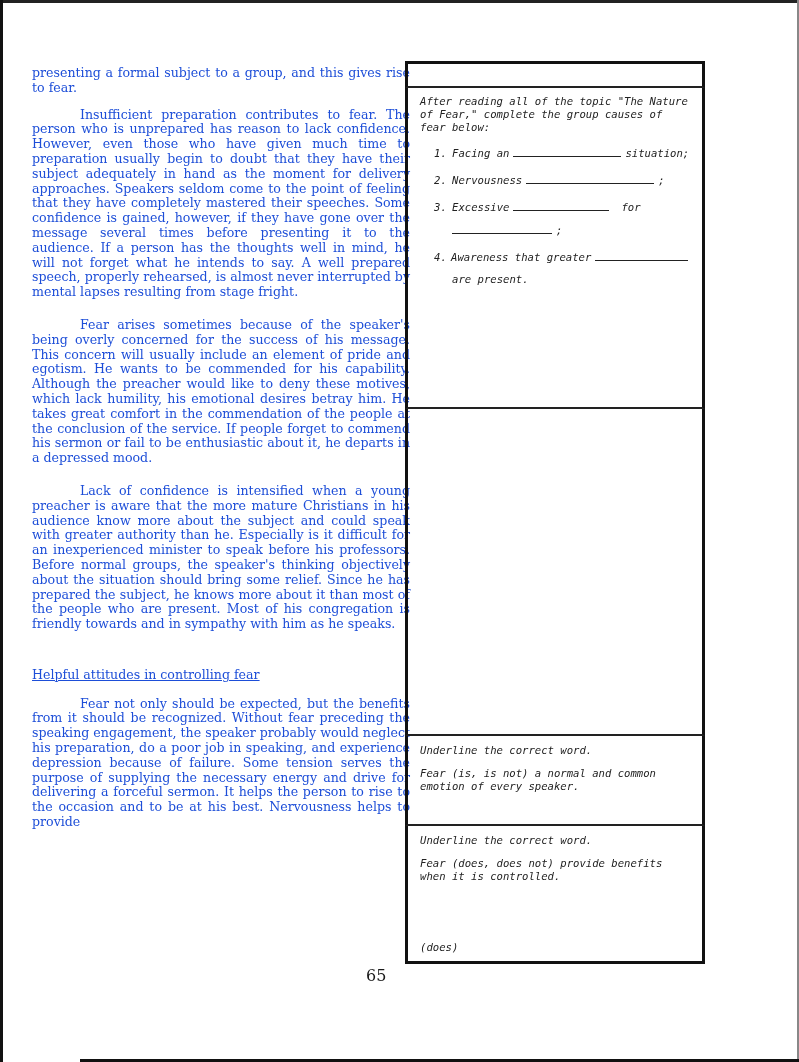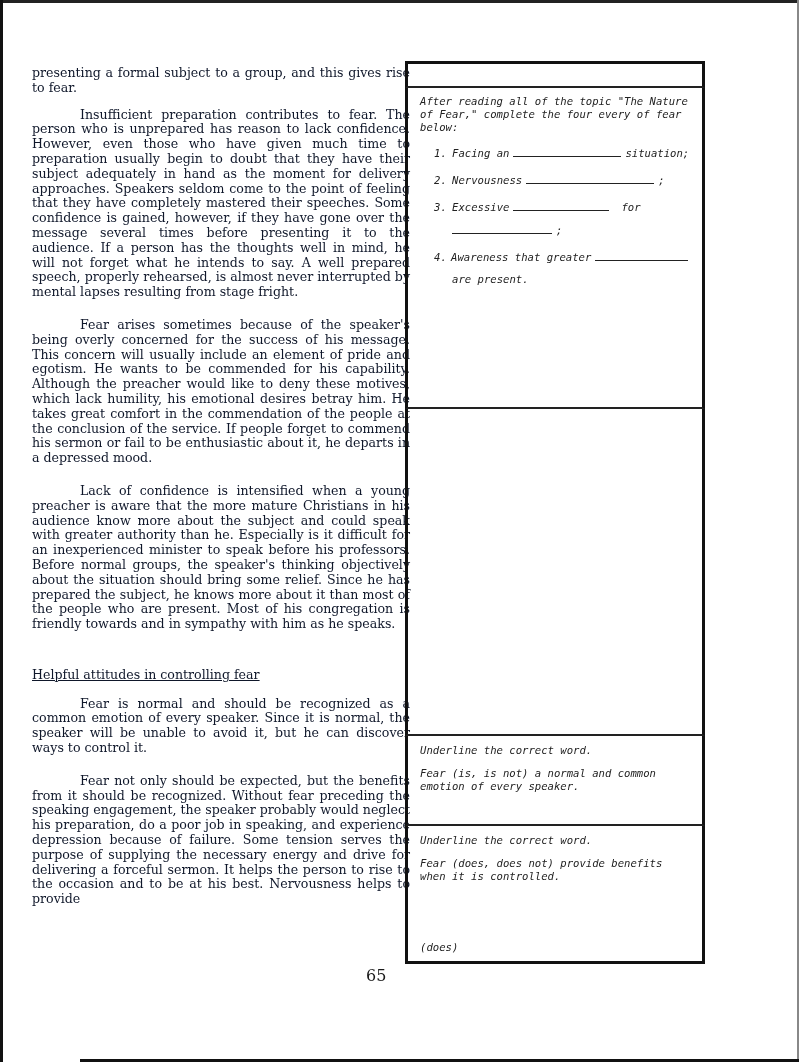--- a/index.html
+++ b/index.html
@@ -3,21 +3,21 @@
 <meta charset="utf-8">
 <style>
   html, body { margin: 0; padding: 0; background: #ffffff; }
   body { width: 799px; height: 1062px; position: relative; overflow: hidden; color: #1a1a1a; }
   .topbar { position: absolute; left: 0; top: 0; width: 799px; height: 3px; background: #222; }
   .leftedge { position: absolute; left: 0; top: 0; width: 3px; height: 1062px; background: #111; }
   .rightedge { position: absolute; right: 0; top: 0; width: 2px; height: 1062px; background: #888; }
   .bottombar { position: absolute; left: 80px; top: 1059px; width: 719px; height: 3px; background: #111; }
 
   .maintext { position: absolute; left: 32px; top: 66px; width: 378px;
-    font-family: "DejaVu Serif", serif; font-size: 12.6px; line-height: 14.8px; color: #0f172a; }
+    font-family: "DejaVu Serif", serif; font-size: 12.6px; line-height: 14.8px; color: #1d4ed8; }
   .maintext p { margin: 0 0 18px 0; text-align: justify; }
   .maintext p.indent { text-indent: 48px; }
   .maintext p.first { margin-bottom: 12px; }
   .heading { text-decoration: underline; margin: 18px 0 14px 0 !important; display: inline-block; }
 
   .frames { position: absolute; left: 405px; top: 61px; width: 300px; }
   .frame { border-left: 3px solid #111; border-right: 3px solid #111; border-bottom: 2px solid #222;
     font-family: "DejaVu Sans Mono", monospace; font-style: italic; font-size: 10.6px; color: #222; box-sizing: border-box; position: relative; }
   .frame-top { border-top: 3px solid #111; height: 27px; }
   .frame-1 { height: 321px; padding: 7px 10px 0 12px; }
@@ -43,29 +43,28 @@
 <div class="leftedge"></div>
 <div class="rightedge"></div>
 <div class="bottombar"></div>
 
 <div class="maintext">
   <p class="first">presenting a formal subject to a group, and this gives rise to fear.</p>
   <p class="indent">Insufficient preparation contributes to fear. The person who is unprepared has reason to lack confidence. However, even those who have given much time to preparation usually begin to doubt that they have their subject adequately in hand as the moment for delivery approaches. Speakers seldom come to the point of feeling that they have completely mastered their speeches. Some confidence is gained, however, if they have gone over the message several times before presenting it to the audience. If a person has the thoughts well in mind, he will not forget what he intends to say. A well prepared speech, properly rehearsed, is almost never interrupted by mental lapses resulting from stage fright.</p>
   <p class="indent">Fear arises sometimes because of the speaker's being overly concerned for the success of his message. This concern will usually include an element of pride and egotism. He wants to be commended for his capability. Although the preacher would like to deny these motives, which lack humility, his emotional desires betray him. He takes great comfort in the commendation of the people at the conclusion of the service. If people forget to commend his sermon or fail to be enthusiastic about it, he departs in a depressed mood.</p>
   <p class="indent">Lack of confidence is intensified when a young preacher is aware that the more mature Christians in his audience know more about the subject and could speak with greater authority than he. Especially is it difficult for an inexperienced minister to speak before his professors. Before normal groups, the speaker's thinking objectively about the situation should bring some relief. Since he has prepared the subject, he knows more about it than most of the people who are present. Most of his congregation is friendly towards and in sympathy with him as he speaks.</p>
   <p class="heading">Helpful attitudes in controlling fear</p>
-  <p class="indent">Fear is normal and should be recognized as a common emotion of every speaker. Since it is normal, the speaker will be unable to avoid it, but he can discover ways to control it.</p>
   <p class="indent">Fear not only should be expected, but the benefits from it should be recognized. Without fear preceding the speaking engagement, the speaker probably would neglect his preparation, do a poor job in speaking, and experience depression because of failure. Some tension serves the purpose of supplying the necessary energy and drive for delivering a forceful sermon. It helps the person to rise to the occasion and to be at his best. Nervousness helps to provide</p>
 </div>
 
 <div class="frames">
   <div class="frame frame-top"></div>
 
   <div class="frame frame-1">
-    <p class="intro">After reading all of the topic "The Nature of Fear," complete the four every of fear below:</p>
+    <p class="intro">After reading all of the topic "The Nature of Fear," complete the group causes of fear below:</p>
     <div class="item">
       <span class="num">1.</span>
       <span>Facing an</span>
       <span class="blank" style="width:108px"></span>
       <span>situation;</span>
     </div>
     <div class="item">
       <span class="num">2.</span>
       <span>Nervousness</span>
       <span class="blank" style="width:128px"></span>

